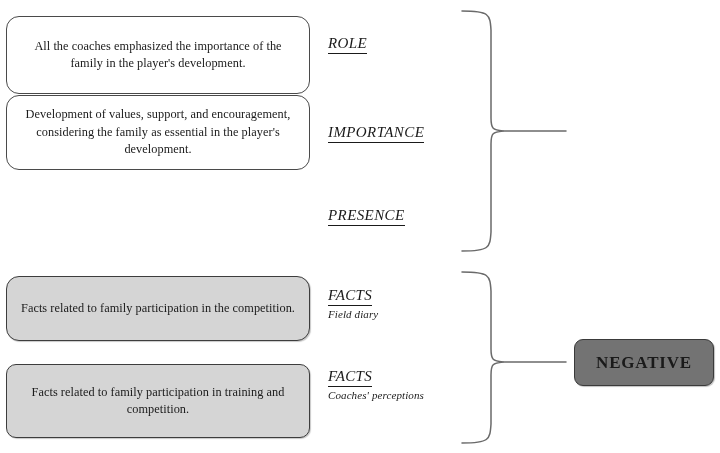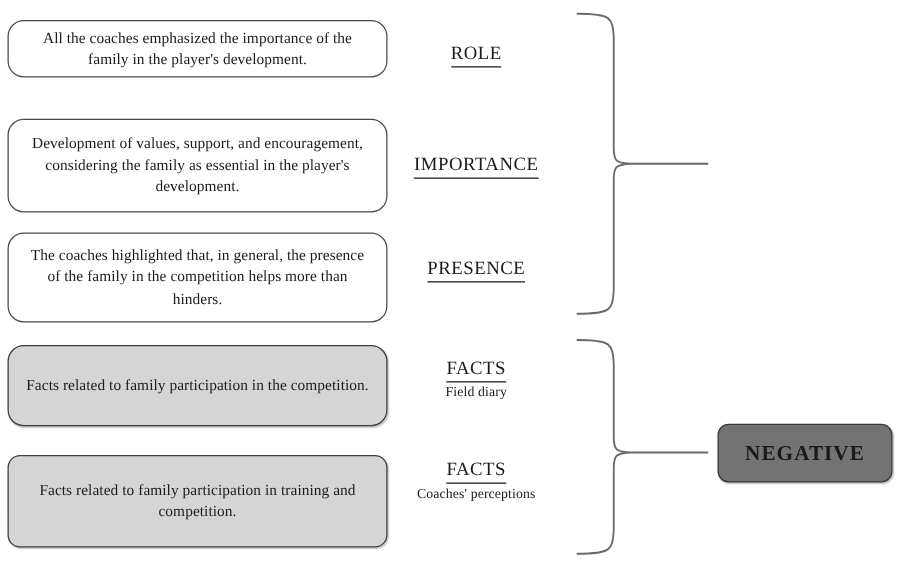--- a/index.html
+++ b/index.html
@@ -40,25 +40,26 @@
   .card.shaded {
     background: #d5d5d5;
     border-color: #3d3d3d;
     box-shadow: 1px 1px 1px rgba(0,0,0,0.22);
   }
   .card .card-text { display: block; }
 
   
   .cat {
     position: absolute;
-    left: 313px;
+    left: 328px;
     width: 136px;
-    text-align: center;
+    text-align: left;
     font-size: 14.5px;
     line-height: 1.25;
+    font-style: italic;
   }
   .cat .cat-main {
     display: inline-block;
     font-weight: 400;
     font-size: 15px;
     letter-spacing: 0.4px;
     border-bottom: 1.4px solid #1a1a1a;
     padding-bottom: 0px;
   }
   .cat .cat-sub {
@@ -117,31 +118,28 @@
     <path d="M 462 272
              C 489 272, 490 275, 491 291
              L 491 349
              C 491 360, 493 361, 503 362
              C 493 363, 491 364, 491 375
              L 491 424
              C 490 440, 489 443, 462 443" fill="none" stroke="#6a6a6a" stroke-width="1.5" stroke-linecap="round" stroke-linejoin="round"></path>
     <line x1="503" y1="362" x2="566" y2="362" stroke="#6a6a6a" stroke-width="1.5" stroke-linecap="round"></line>
   </svg>
 
-  <div class="card" style="top:16px; height:46px;">
+  <div class="card" style="top:16px; height:78px;">
     <span class="card-text">All the coaches emphasized the importance of the family in the player's development.</span>
   </div>
 
   <div class="card" style="top:95px; height:75px;">
     <span class="card-text">Development of values, support, and encouragement, considering the family as essential in the player's development.</span>
   </div>
 
-  <div class="card" style="top:186px; height:72px;">
-    <span class="card-text">The coaches highlighted that, in general, the presence of the family in the competition helps more than hinders.</span>
-  </div>
 
   <div class="card shaded" style="top:276px; height:65px;">
     <span class="card-text">Facts related to family participation in the competition.</span>
   </div>
 
   <div class="card shaded" style="top:364px; height:74px;border-radius:10px;">
     <span class="card-text">Facts related to family participation in training and competition.</span>
   </div>
 
   <div class="cat" style="top:34px;">

